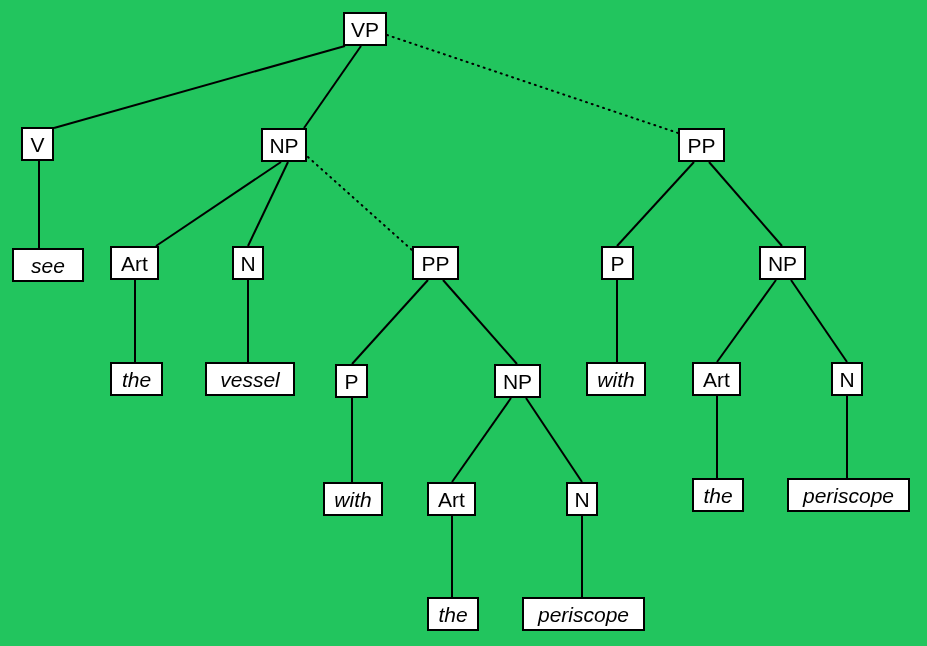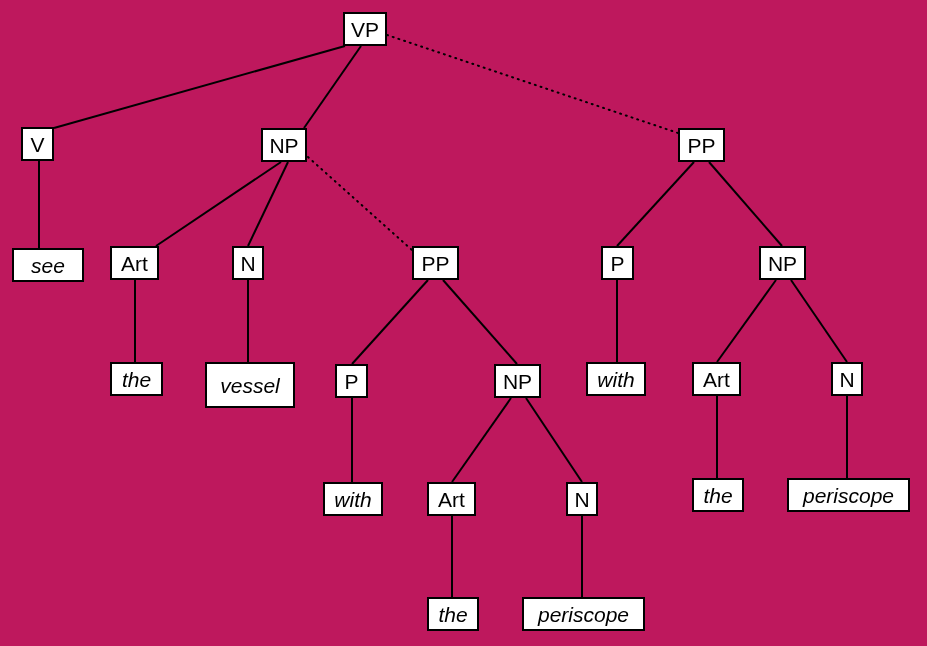--- a/index.html
+++ b/index.html
@@ -7,21 +7,21 @@
     padding: 0;
     background: #ffffff;
   }
   body {
     font-family: "Liberation Sans", sans-serif;
   }
   #tree-canvas {
     position: relative;
     width: 927px;
     height: 646px;
-    background: #be185d;
+    background: #22c55e;
     overflow: hidden;
   }
   #tree-svg {
     position: absolute;
     left: 0;
     top: 0;
     width: 927px;
     height: 646px;
   }
   .node-box {
@@ -88,21 +88,21 @@
       <line x1="847" y1="396" x2="847" y2="478" class="edge-solid"></line>
     </svg>
   <div id="node-layer">
       <div class="node-box cat" style="left: 343px; top: 12px; width: 44px; height: 34px;">VP</div>
       <div class="node-box cat" style="left: 21px; top: 127px; width: 33px; height: 34px;">V</div>
       <div class="node-box leaf" style="left: 12px; top: 248px; width: 72px; height: 34px;">see</div>
       <div class="node-box cat" style="left: 261px; top: 128px; width: 46px; height: 34px;">NP</div>
       <div class="node-box cat" style="left: 110px; top: 246px; width: 49px; height: 34px;">Art</div>
       <div class="node-box leaf" style="left: 110px; top: 362px; width: 53px; height: 34px;">the</div>
       <div class="node-box cat" style="left: 232px; top: 246px; width: 32px; height: 34px;">N</div>
-      <div class="node-box leaf" style="left: 205px; top: 362px; width: 90px; height: 46px;">vessel</div>
+      <div class="node-box leaf" style="left: 205px; top: 362px; width: 90px; height: 34px;">vessel</div>
       <div class="node-box cat" style="left: 412px; top: 246px; width: 47px; height: 34px;">PP</div>
       <div class="node-box cat" style="left: 335px; top: 364px; width: 33px; height: 34px;">P</div>
       <div class="node-box leaf" style="left: 323px; top: 482px; width: 60px; height: 34px;">with</div>
       <div class="node-box cat" style="left: 494px; top: 364px; width: 47px; height: 34px;">NP</div>
       <div class="node-box cat" style="left: 427px; top: 482px; width: 49px; height: 34px;">Art</div>
       <div class="node-box leaf" style="left: 427px; top: 597px; width: 52px; height: 34px;">the</div>
       <div class="node-box cat" style="left: 566px; top: 482px; width: 32px; height: 34px;">N</div>
       <div class="node-box leaf" style="left: 522px; top: 597px; width: 123px; height: 34px;">periscope</div>
       <div class="node-box cat" style="left: 678px; top: 128px; width: 47px; height: 34px;">PP</div>
       <div class="node-box cat" style="left: 601px; top: 246px; width: 33px; height: 34px;">P</div>

